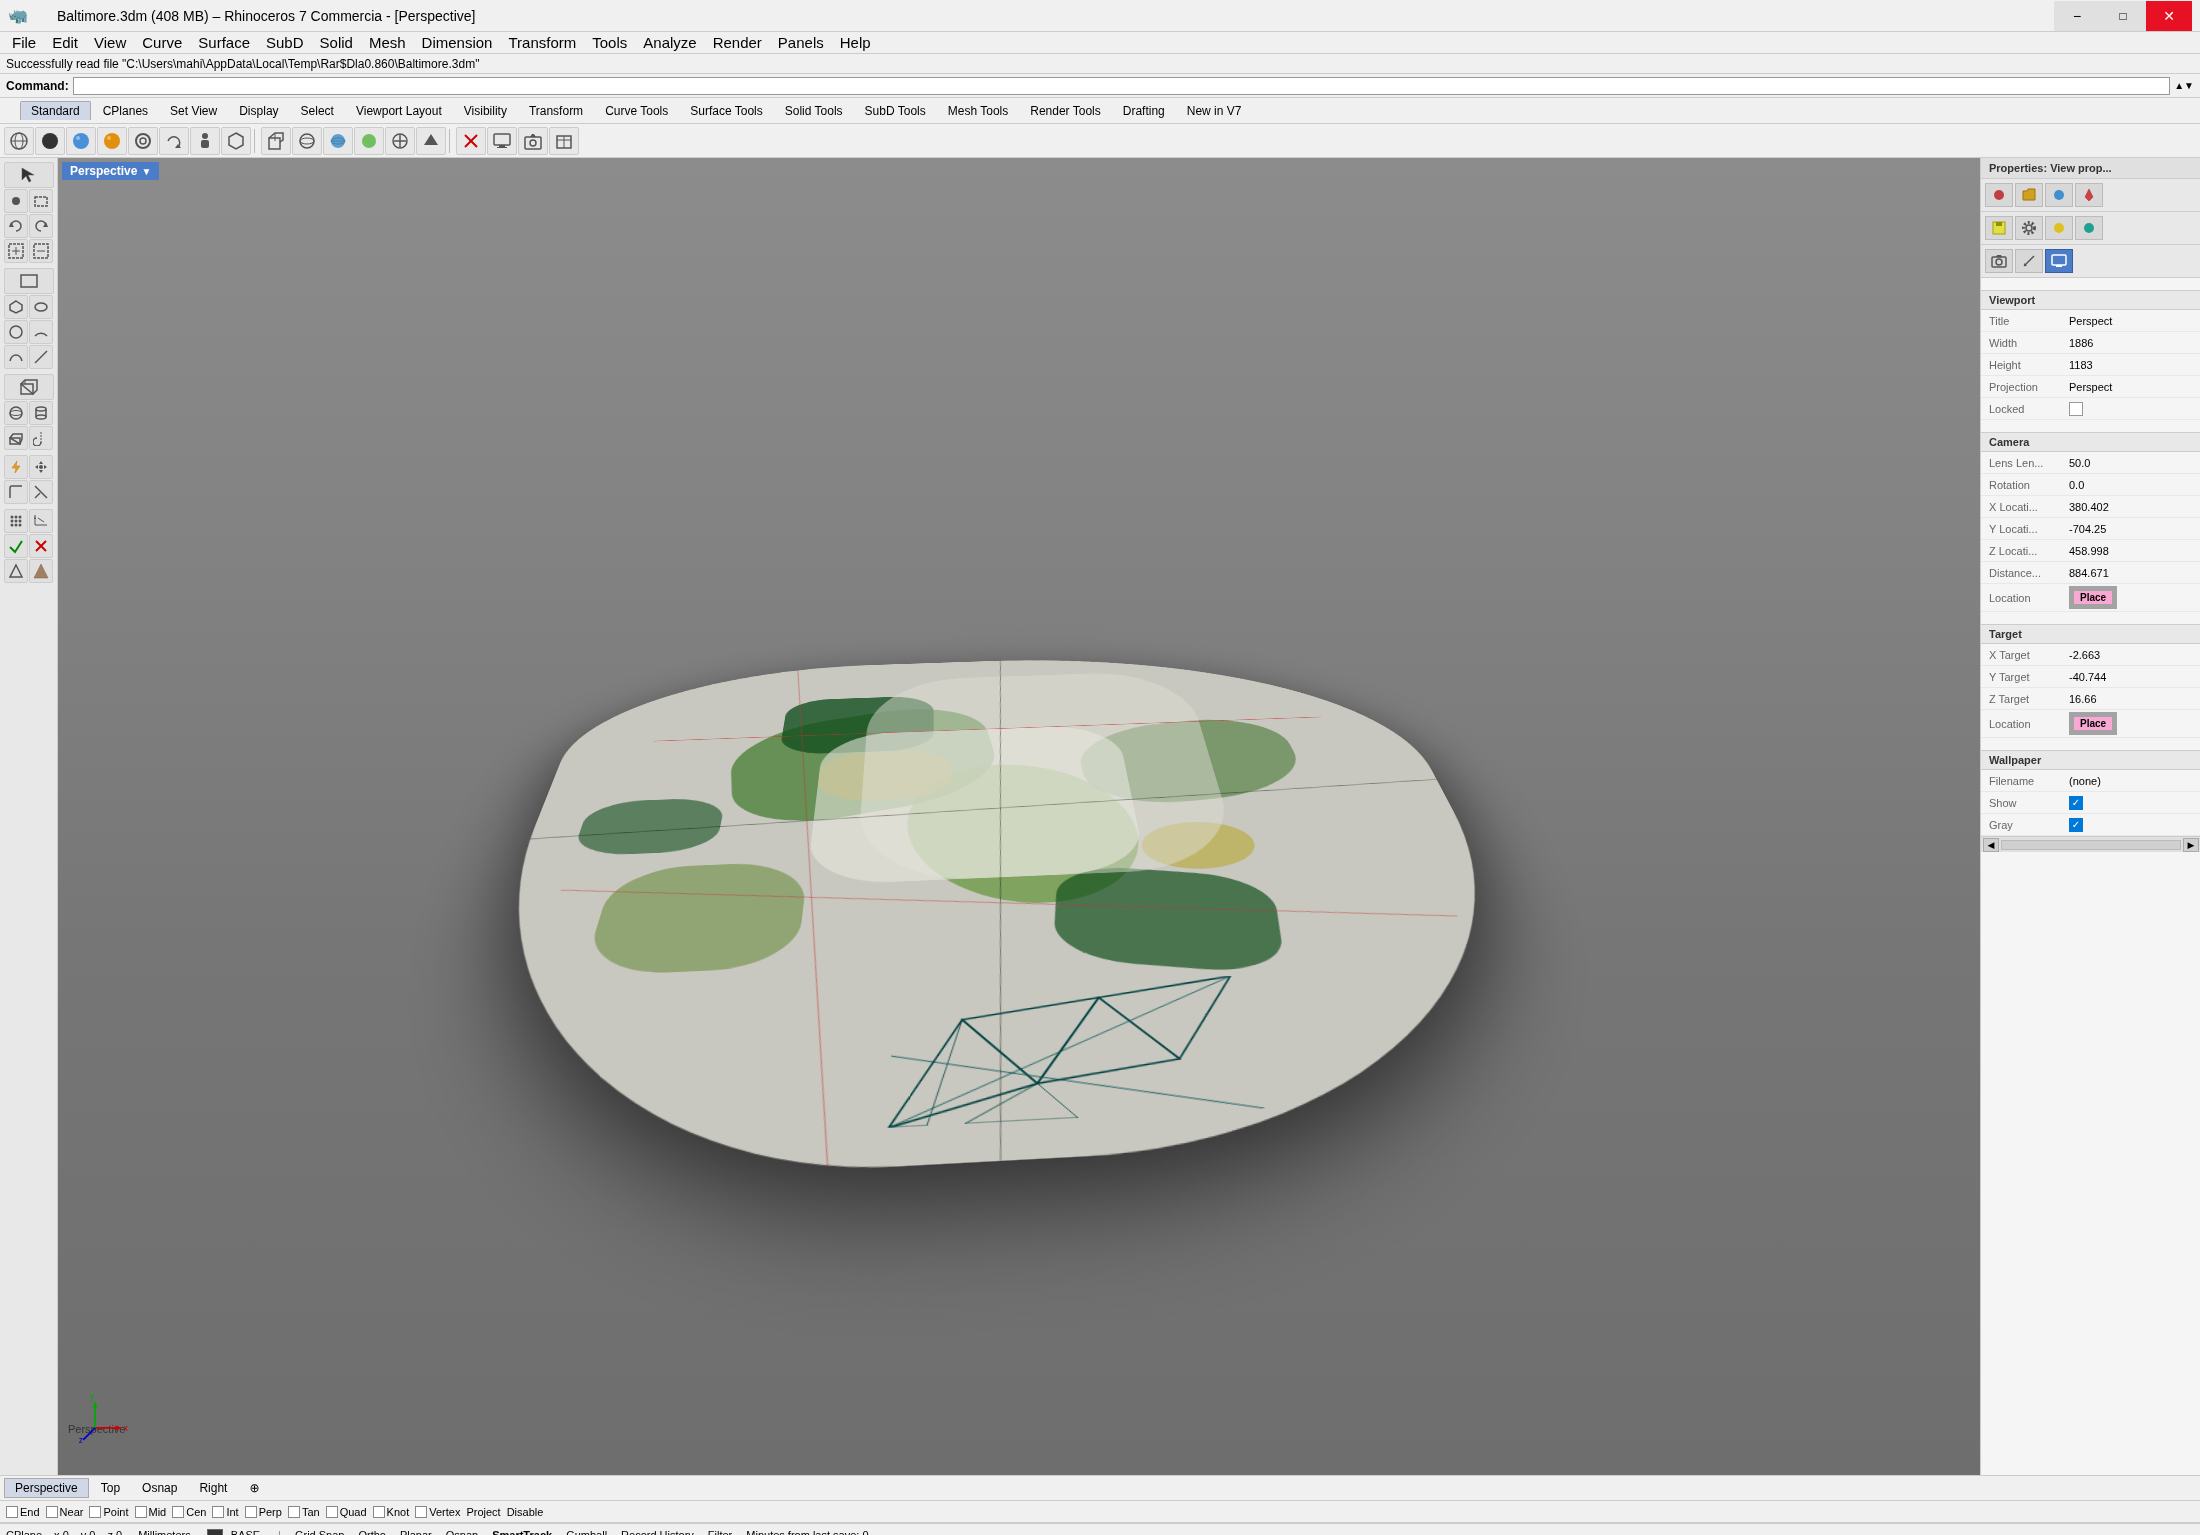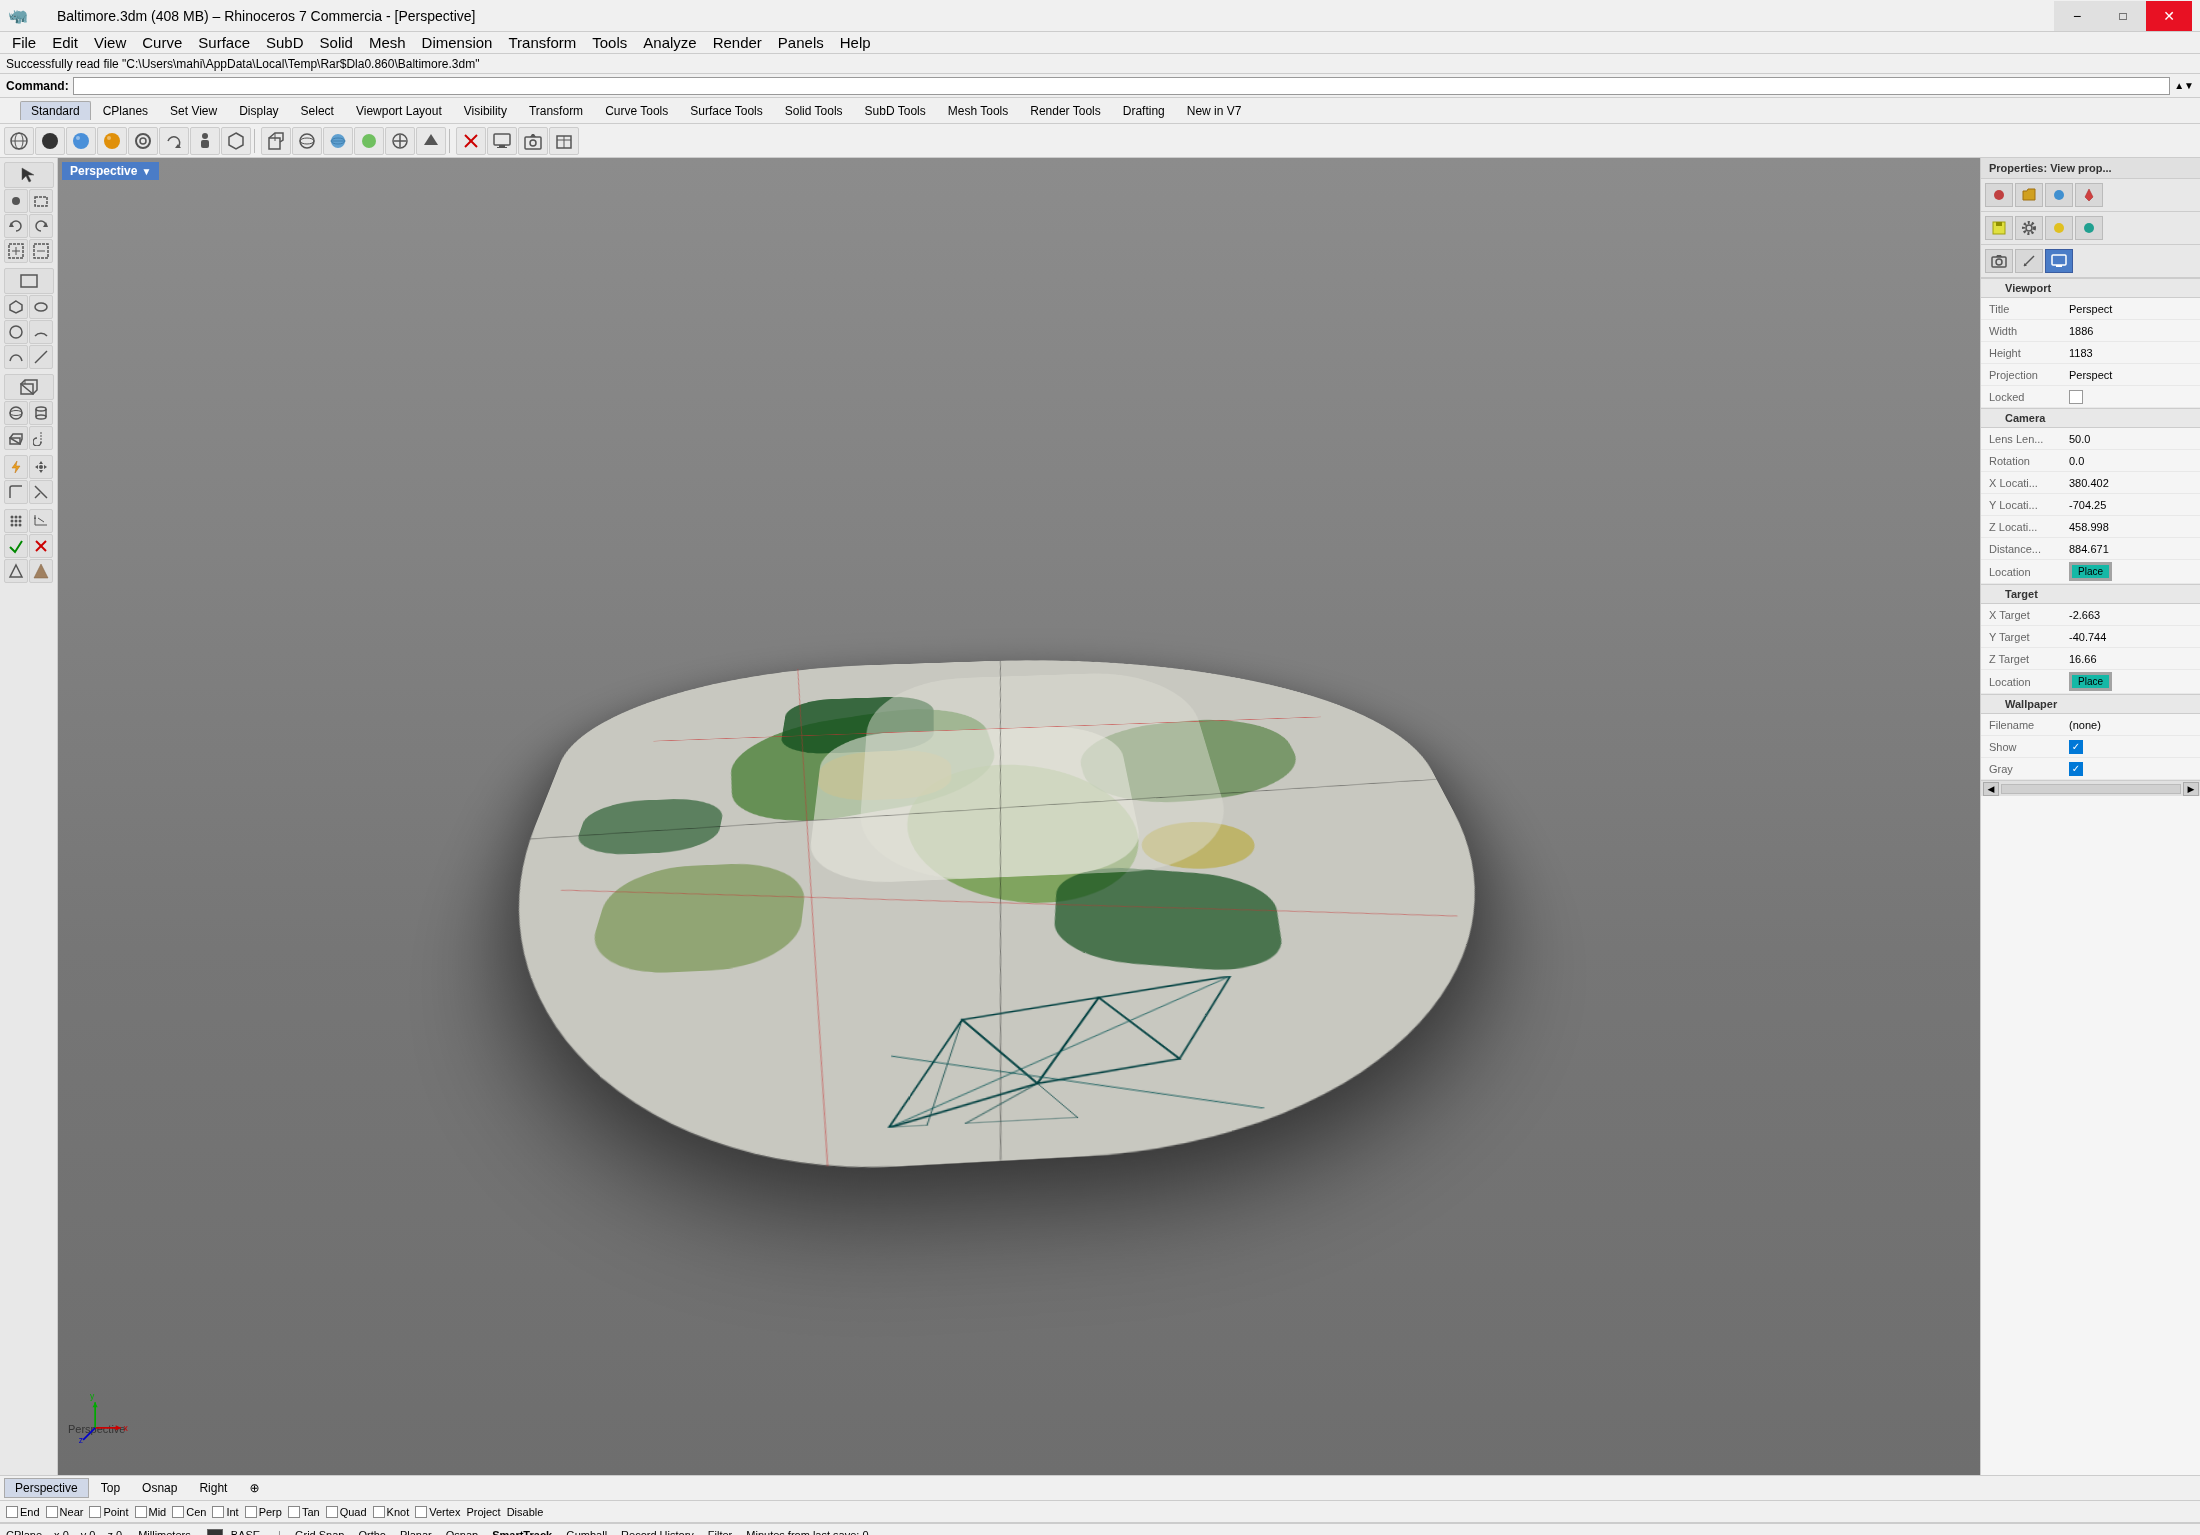--- a/index.html
+++ b/index.html
@@ -210,26 +210,27 @@
       cursor: pointer;
       display: flex;
       align-items: center;
       justify-content: center;
       font-size: 12px;
     }
     .panel-icon-btn.active { background: #4a7cc7; color: white; border-color: #3a5ca0; }
 
     .panel-section-title {
       background: #e8e8e8;
-      padding: 3px 24px;
+      padding: 3px 8px;
       font-weight: bold;
       font-size: 11px;
       color: #333;
       border-top: 1px solid #ccc;
       border-bottom: 1px solid #ccc;
+      margin-top: 12px;
     }
     .panel-row {
       display: flex;
       align-items: center;
       padding: 2px 8px;
       border-bottom: 1px solid #e8e8e8;
       min-height: 22px;
     }
     .panel-row .label {
       color: #666;
@@ -246,25 +247,26 @@
       width: 14px;
       height: 14px;
       border: 1px solid #999;
       background: white;
       display: inline-flex;
       align-items: center;
       justify-content: center;
       font-size: 10px;
     }
     .panel-row .place-btn {
-      background: #14b8a6;
-      border: 3px solid #a3a3a3;
+      background: #f9a8d4;
+      border: 5px solid #a3a3a3;
       padding: 1px 6px;
       font-size: 10px;
       cursor: pointer;
+      font-weight: bold;
     }
     .panel-row .checkbox-checked {
       width: 14px;
       height: 14px;
       border: 1px solid #0078d7;
       background: #0078d7;
       display: inline-flex;
       align-items: center;
       justify-content: center;
       color: white;

